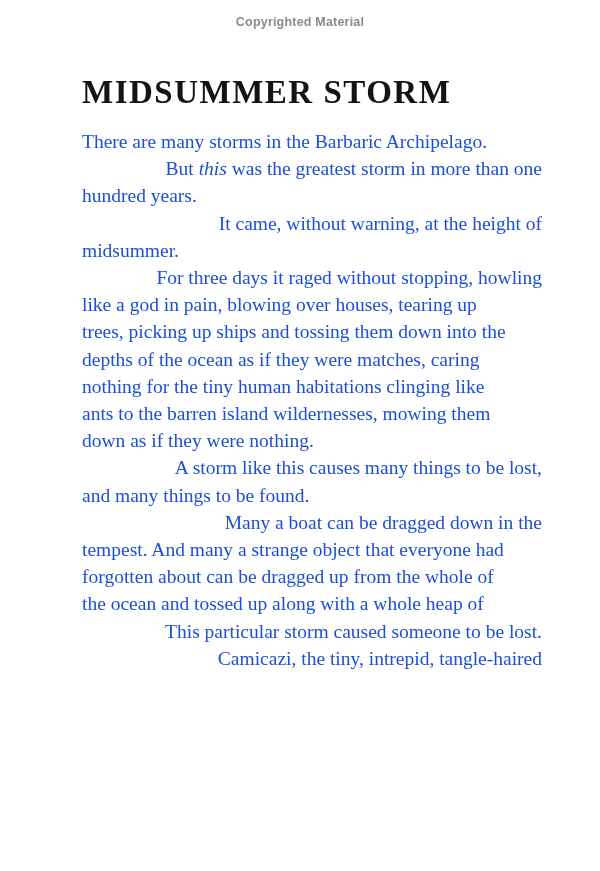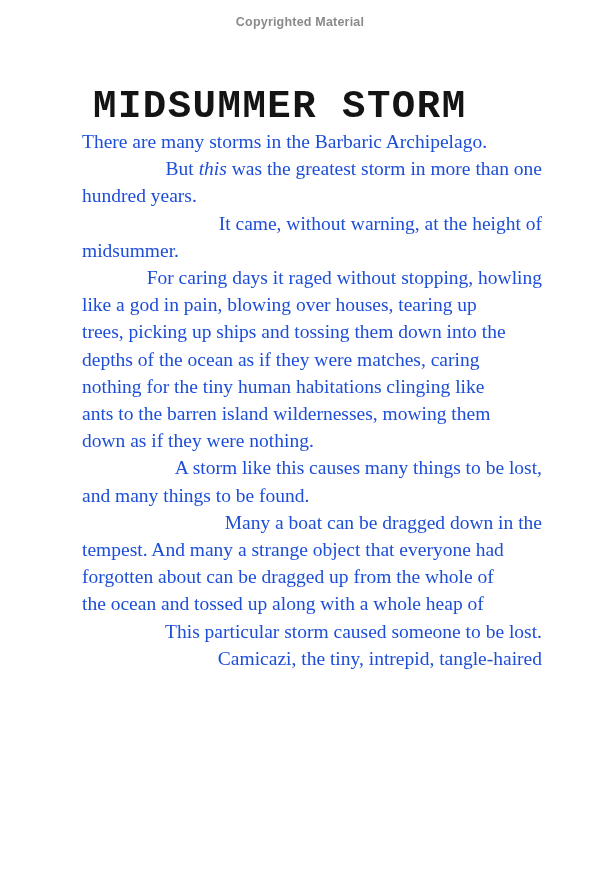--- a/index.html
+++ b/index.html
@@ -25,24 +25,24 @@
     font-size: 12.5px;
     letter-spacing: 0.2px;
     color: #8a8a8a;
   }
   .copyright.top { top: 15px; }
   .copyright.bottom { top: 836px; }
   .chapter-title {
     position: absolute;
     left: 82px;
     top: 74px;
-    margin: 11px;
-    font-family: Liberation Mono, monospace;
+    margin: 0;
+    font-family: Liberation Serif, serif;
     font-weight: 700;
-    font-size: 39px;
+    font-size: 33px;
     letter-spacing: 1.5px;
     color: #141414;
     white-space: nowrap;
   }
   .page-body {
     position: absolute;
     left: 82px;
     top: 128px;
     width: 460px;
     font-size: 19.5px;
@@ -67,21 +67,21 @@
   <div class="copyright top">Copyrighted Material</div>
 
   <h1 class="chapter-title">MIDSUMMER STORM</h1>
 
   <div class="page-body">
       <div class="text-line"><span>There are many storms in the Barbaric Archipelago.</span></div>
       <div class="text-line indent"><span>But </span><em>this</em><span> was the greatest storm in more than one</span></div>
       <div class="text-line"><span>hundred years.</span></div>
       <div class="text-line indent"><span>It came, without warning, at the height of</span></div>
       <div class="text-line"><span>midsummer.</span></div>
-      <div class="text-line indent"><span>For caring days it raged without stopping, howling</span></div>
+      <div class="text-line indent"><span>For three days it raged without stopping, howling</span></div>
       <div class="text-line"><span>like a god in pain, blowing over houses, tearing up</span></div>
       <div class="text-line"><span>trees, picking up ships and tossing them down into the</span></div>
       <div class="text-line"><span>depths of the ocean as if they were matches, caring</span></div>
       <div class="text-line"><span>nothing for the tiny human habitations clinging like</span></div>
       <div class="text-line"><span>ants to the barren island wildernesses, mowing them</span></div>
       <div class="text-line"><span>down as if they were nothing.</span></div>
       <div class="text-line indent"><span>A storm like this causes many things to be lost,</span></div>
       <div class="text-line"><span>and many things to be found.</span></div>
       <div class="text-line indent"><span>Many a boat can be dragged down in the</span></div>
       <div class="text-line"><span>tempest. And many a strange object that everyone had</span></div>

